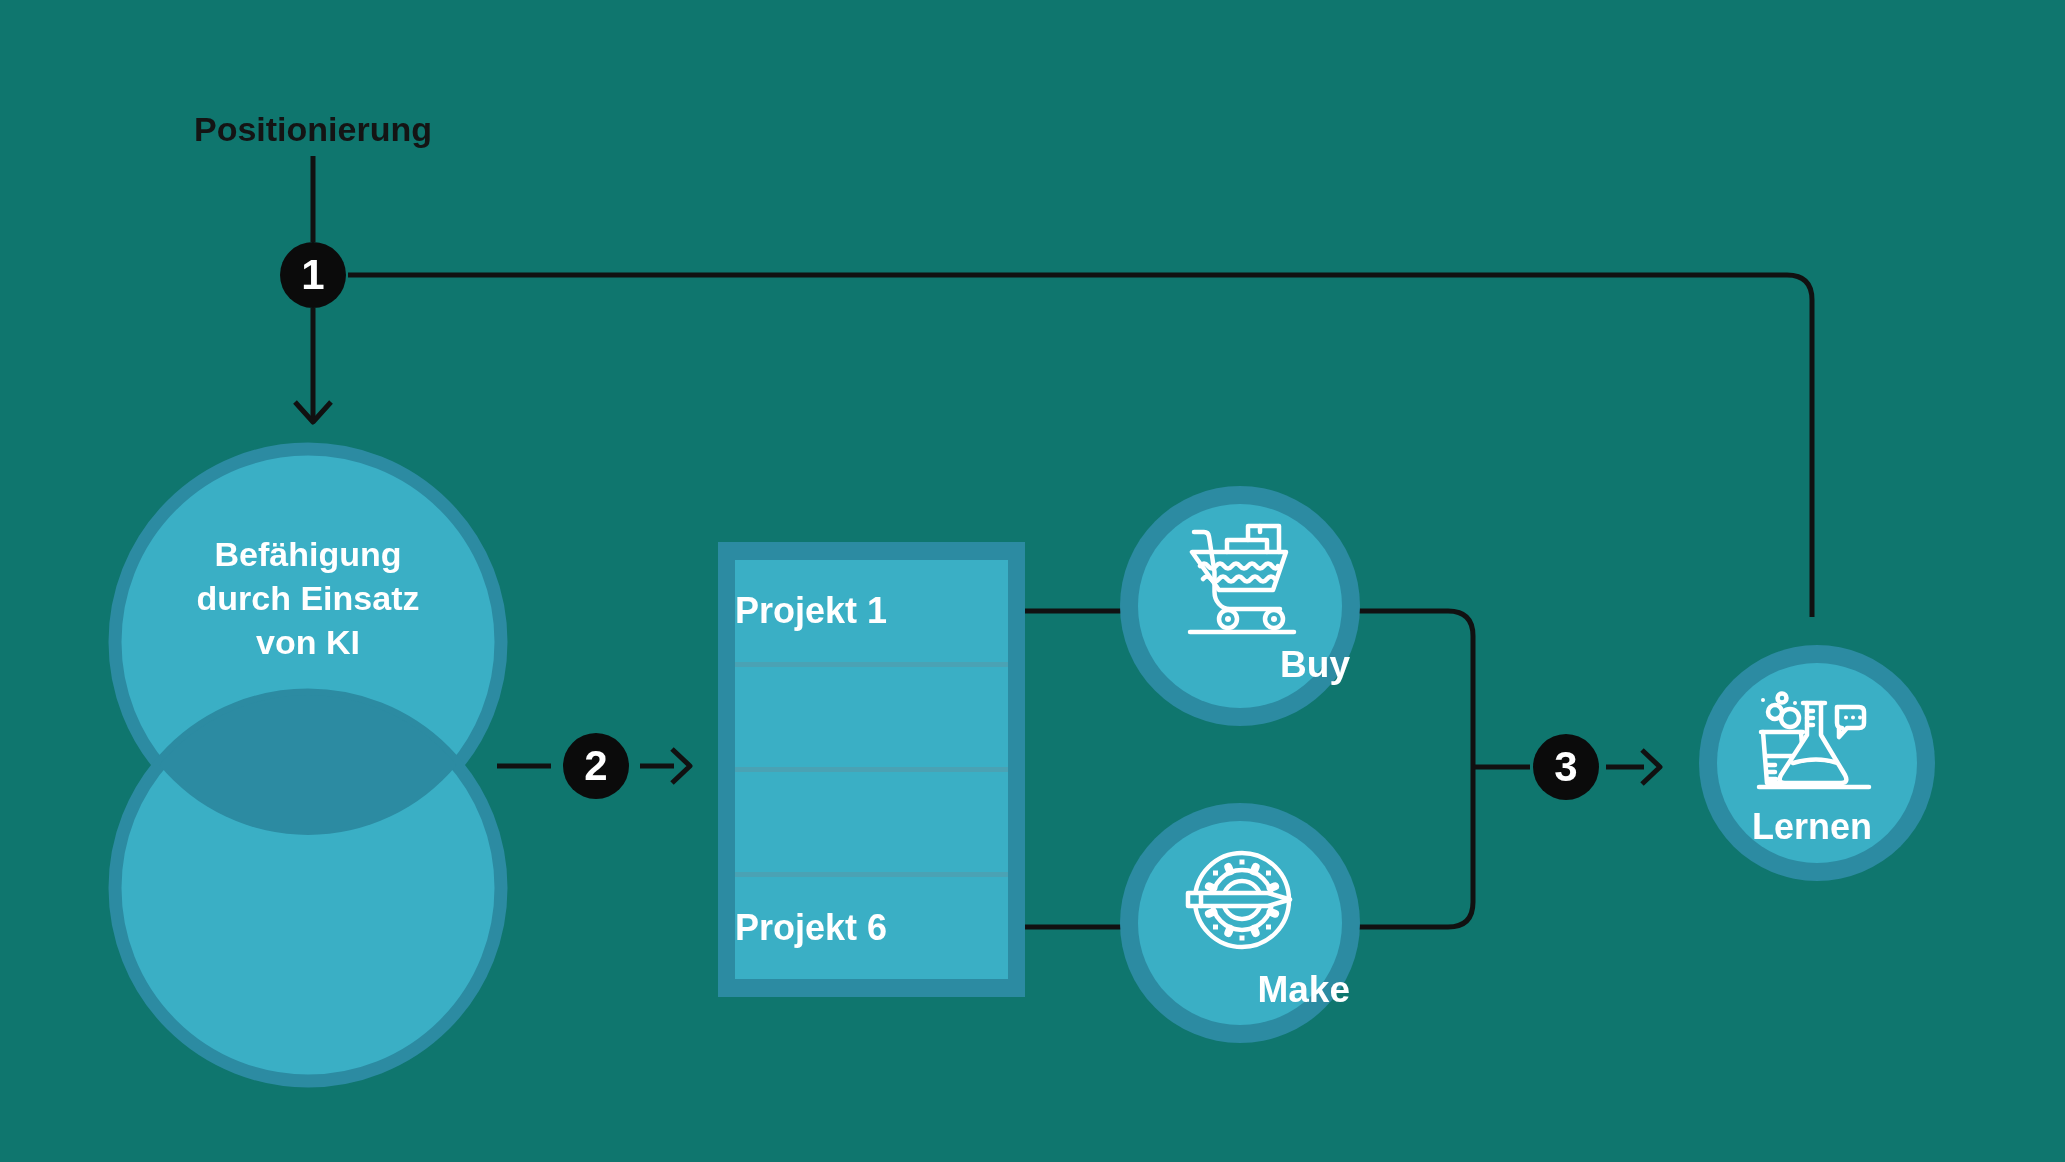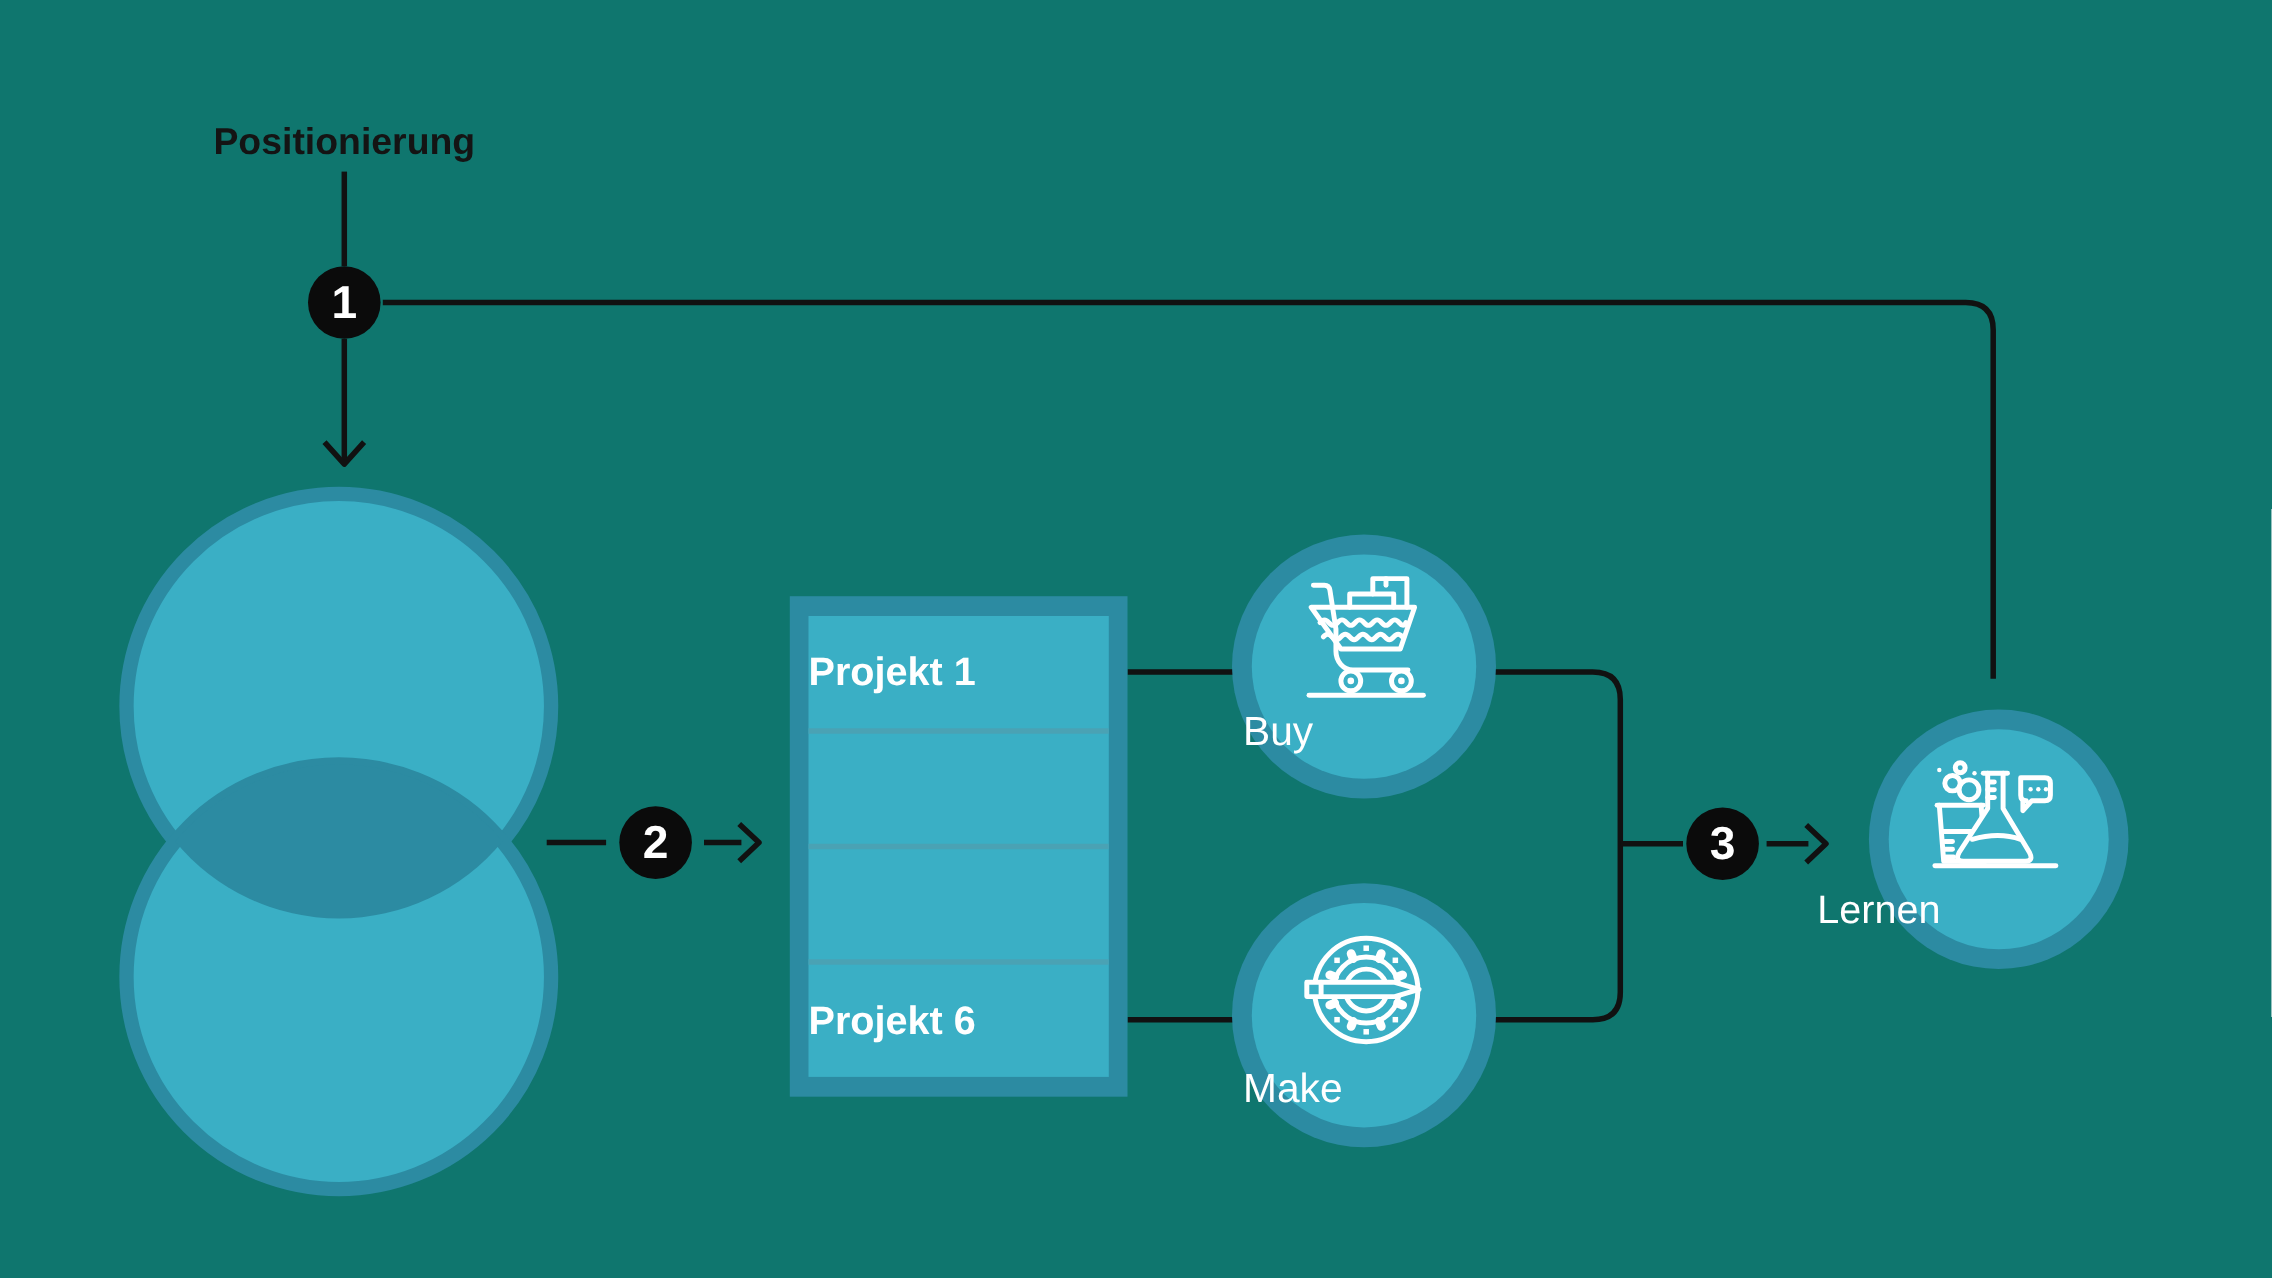--- a/index.html
+++ b/index.html
@@ -21,21 +21,21 @@
   .badge-1{left:280px;top:242px;}
   .badge-2{left:563px;top:733px;}
   .badge-3{left:1533px;top:734px;}
   .venn-text{position:absolute;left:138px;width:340px;color:#ffffff;font-weight:600;
     font-size:34px;line-height:44px;text-align:center;}
   .venn-top{top:532px;}
   .venn-bottom{top:884px;}
   .project-label{position:absolute;left:735px;width:273px;height:44px;color:#ffffff;
     font-weight:700;font-size:36px;line-height:44px;text-align:left;}
   .p1{top:589px;} .p2{top:695px;} .p3{top:801px;} .p4{top:906px;}
-  .opt-label{position:absolute;width:220px;color:#ffffff;font-weight:400;font-size:37px;text-align:left;}
+  .opt-label{position:absolute;width:220px;color:#ffffff;font-weight:700;font-size:37px;text-align:right;}
   .buy-label{left:1130px;top:644px;}
   .make-label{left:1130px;top:969px;}
   .lernen-label{left:1652px;top:806px;font-size:36px;}
 </style>
 </head>
 <body>
 
 <div class="canvas">
 
   <svg width="2065" height="1162" viewBox="0 0 2065 1162">
@@ -159,20 +159,25 @@
   <div class="badge badge-1">
     <span>1</span>
   </div>
   <div class="badge badge-2">
     <span>2</span>
   </div>
   <div class="badge badge-3">
     <span>3</span>
   </div>
 
+  <div class="venn-text venn-top">
+    <div>Befähigung</div>
+    <div>durch Einsatz</div>
+    <div>von KI</div>
+  </div>
 
   <div class="project-label p1">Projekt 1</div>
   <div class="project-label p4">Projekt 6</div>
 
   <div class="opt-label buy-label">Buy</div>
   <div class="opt-label make-label">Make</div>
   <div class="opt-label lernen-label">Lernen</div>
 </div>
 
 </body></html>

